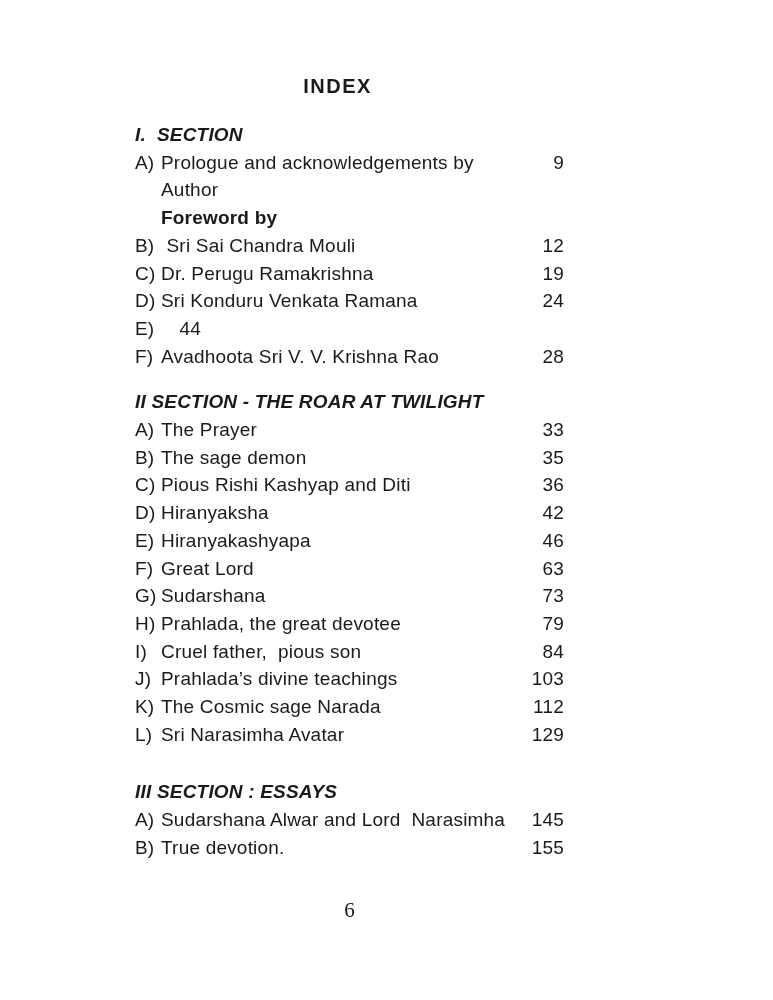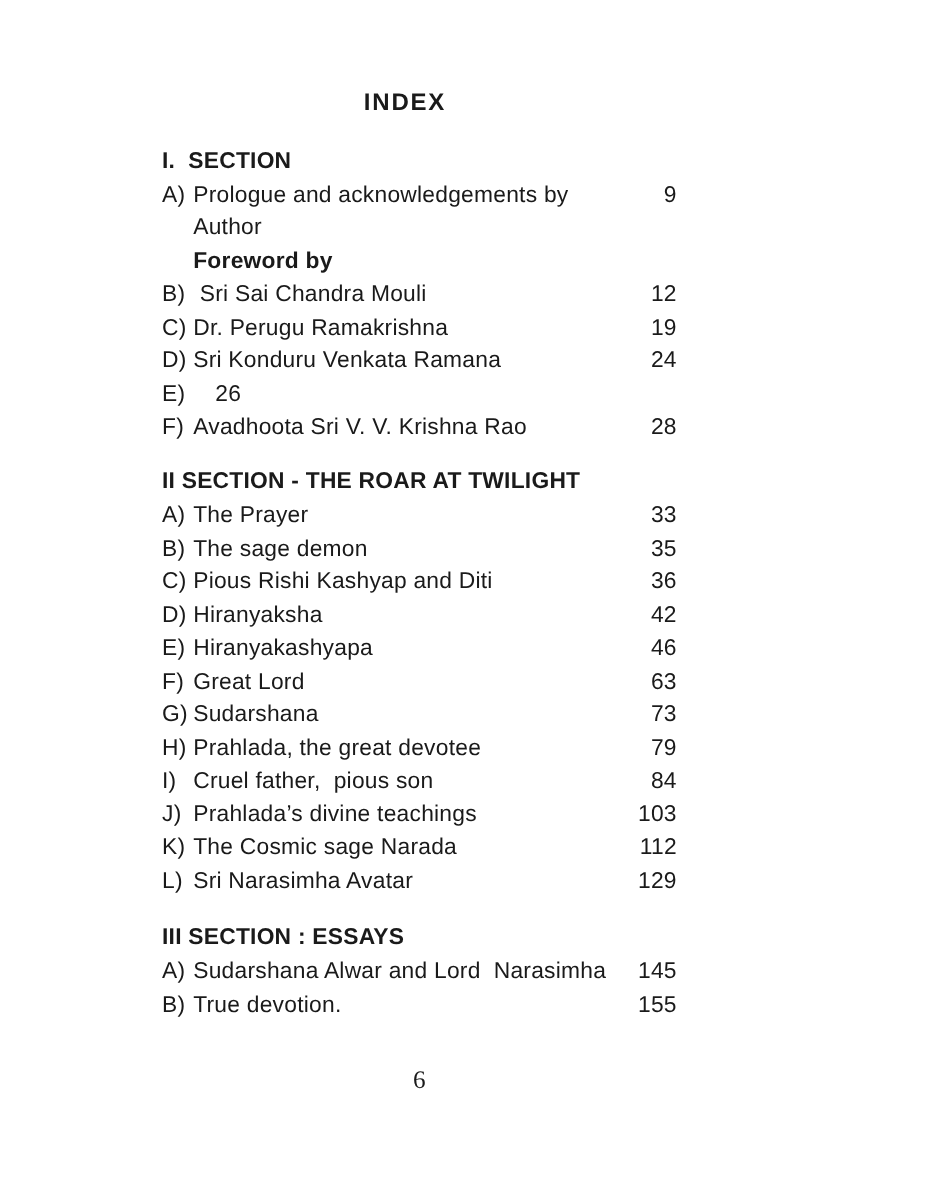--- a/index.html
+++ b/index.html
@@ -26,30 +26,30 @@
     font-size: 20px;
     line-height: 24px;
     font-weight: bold;
     letter-spacing: 1.5px;
     text-align: center;
     transform: translateX(-12px);
   }
   .index-section { margin: 0; }
   .index-section:nth-of-type(1) { margin-top: 23px; }
   .index-section:nth-of-type(2) { margin-top: 18px; }
-  .index-section:nth-of-type(3) { margin-top: 20px; }
+  .index-section:nth-of-type(3) { margin-top: 30px; }
   .index-section:nth-of-type(4) { margin-top: 27px; }
   .row {
     display: flex;
     align-items: baseline;
     font-size: 19px;
     line-height: 27.7px;
     letter-spacing: 0.2px;
   }
-  .heading-row { font-weight: bold; }
+  .heading-row { font-weight: bold; font-style: italic; }
   .heading-label {
     flex: 1 1 auto;
     white-space: pre-wrap;
   }
   .letter {
     flex: 0 0 26px;
     white-space: pre;
   }
   .item-title {
     flex: 1 1 auto;
@@ -103,21 +103,21 @@
           <span class="item-title">Dr. Perugu Ramakrishna</span>
           <span class="page-num">19</span>
         </div>
         <div class="row item-row">
           <span class="letter">D)</span>
           <span class="item-title">Sri Konduru Venkata Ramana</span>
           <span class="page-num">24</span>
         </div>
         <div class="row item-row">
           <span class="letter">E)</span>
-          <span class="page-num">26</span>
+          <span class="page-num">44</span>
         </div>
         <div class="row item-row">
           <span class="letter">F)</span>
           <span class="item-title">Avadhoota Sri V. V. Krishna Rao</span>
           <span class="page-num">28</span>
         </div>
       </section>
       <section class="index-section">
         <div class="row heading-row">
           <span class="heading-label">II SECTION - THE ROAR AT TWILIGHT</span>

